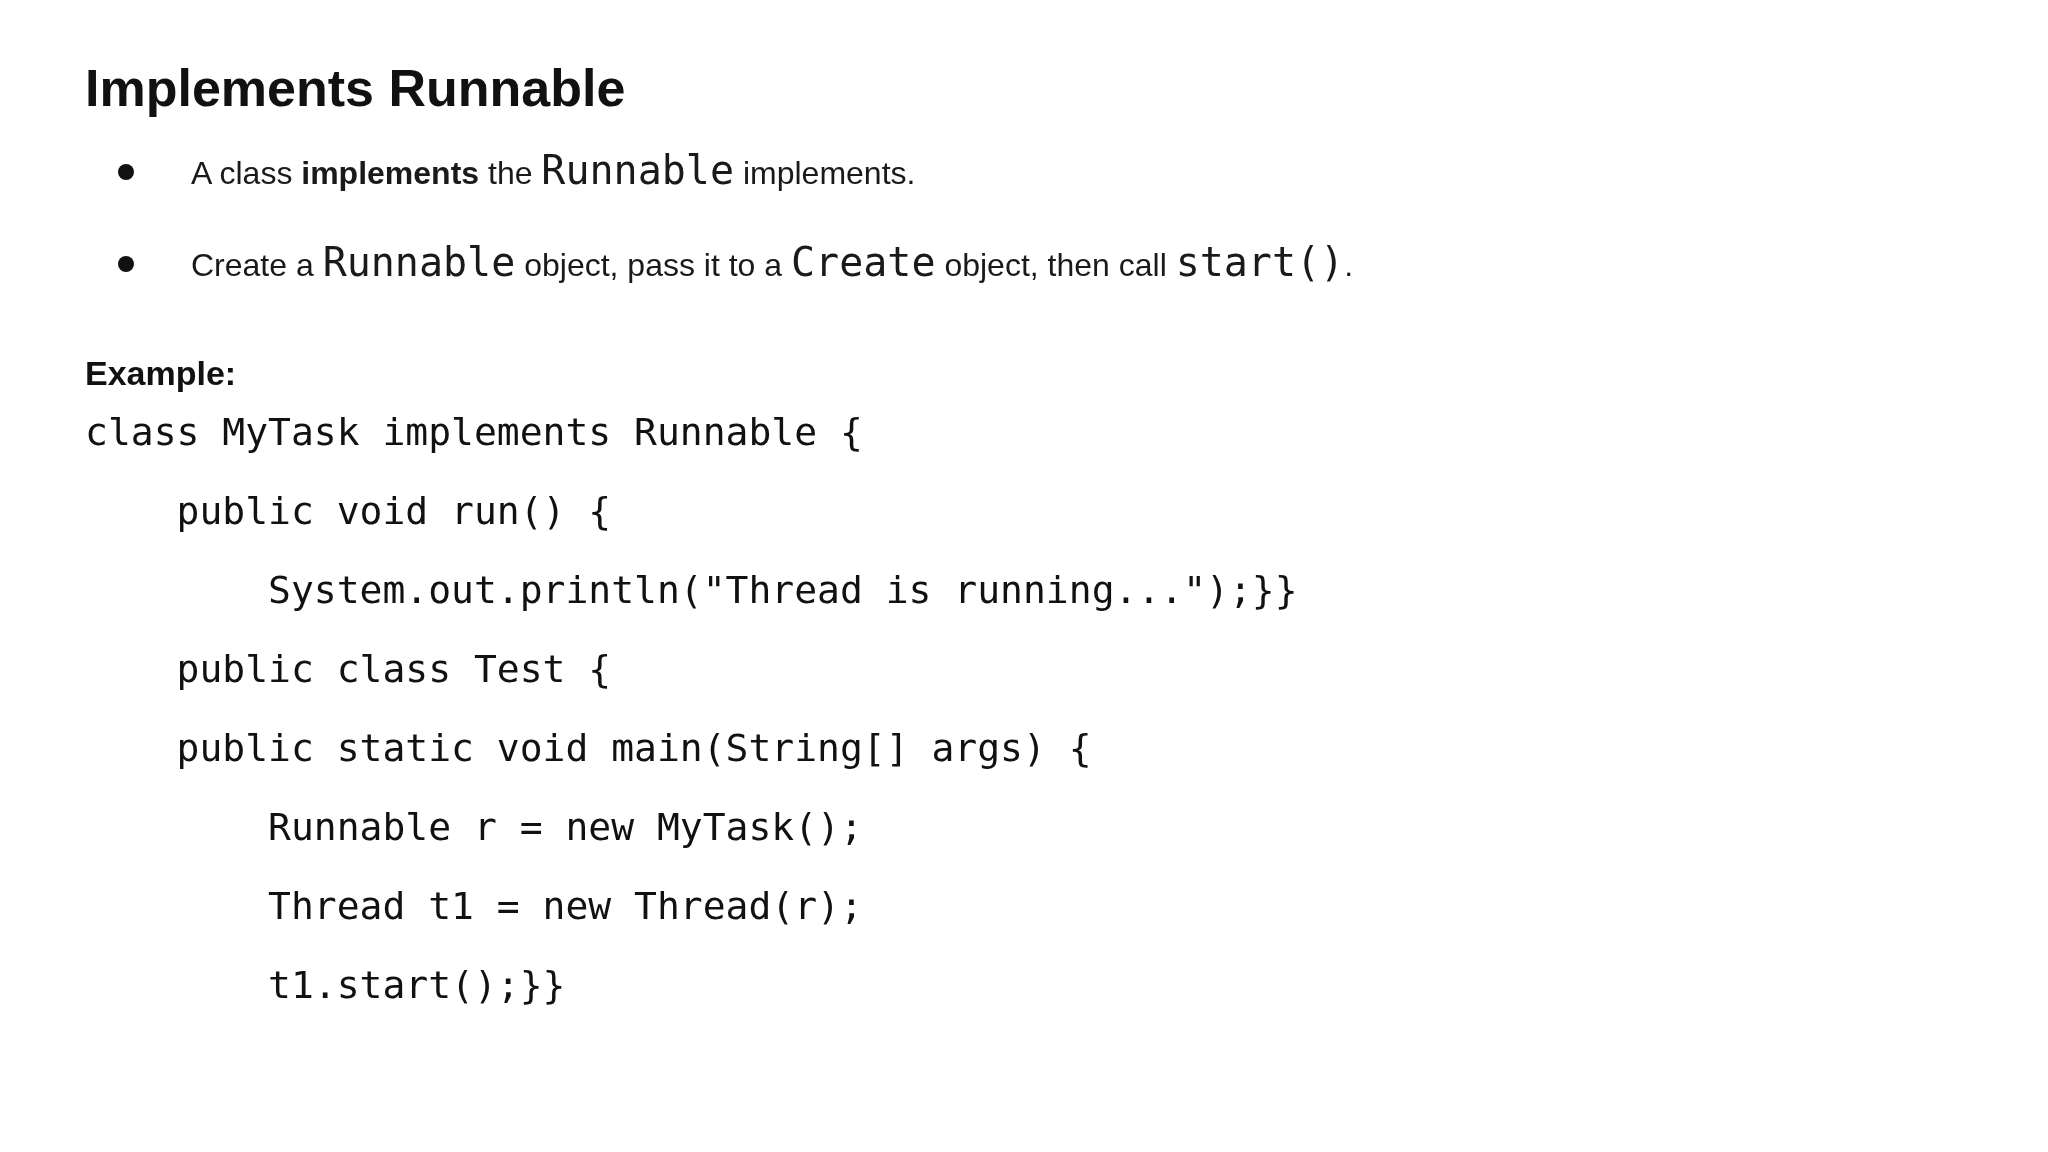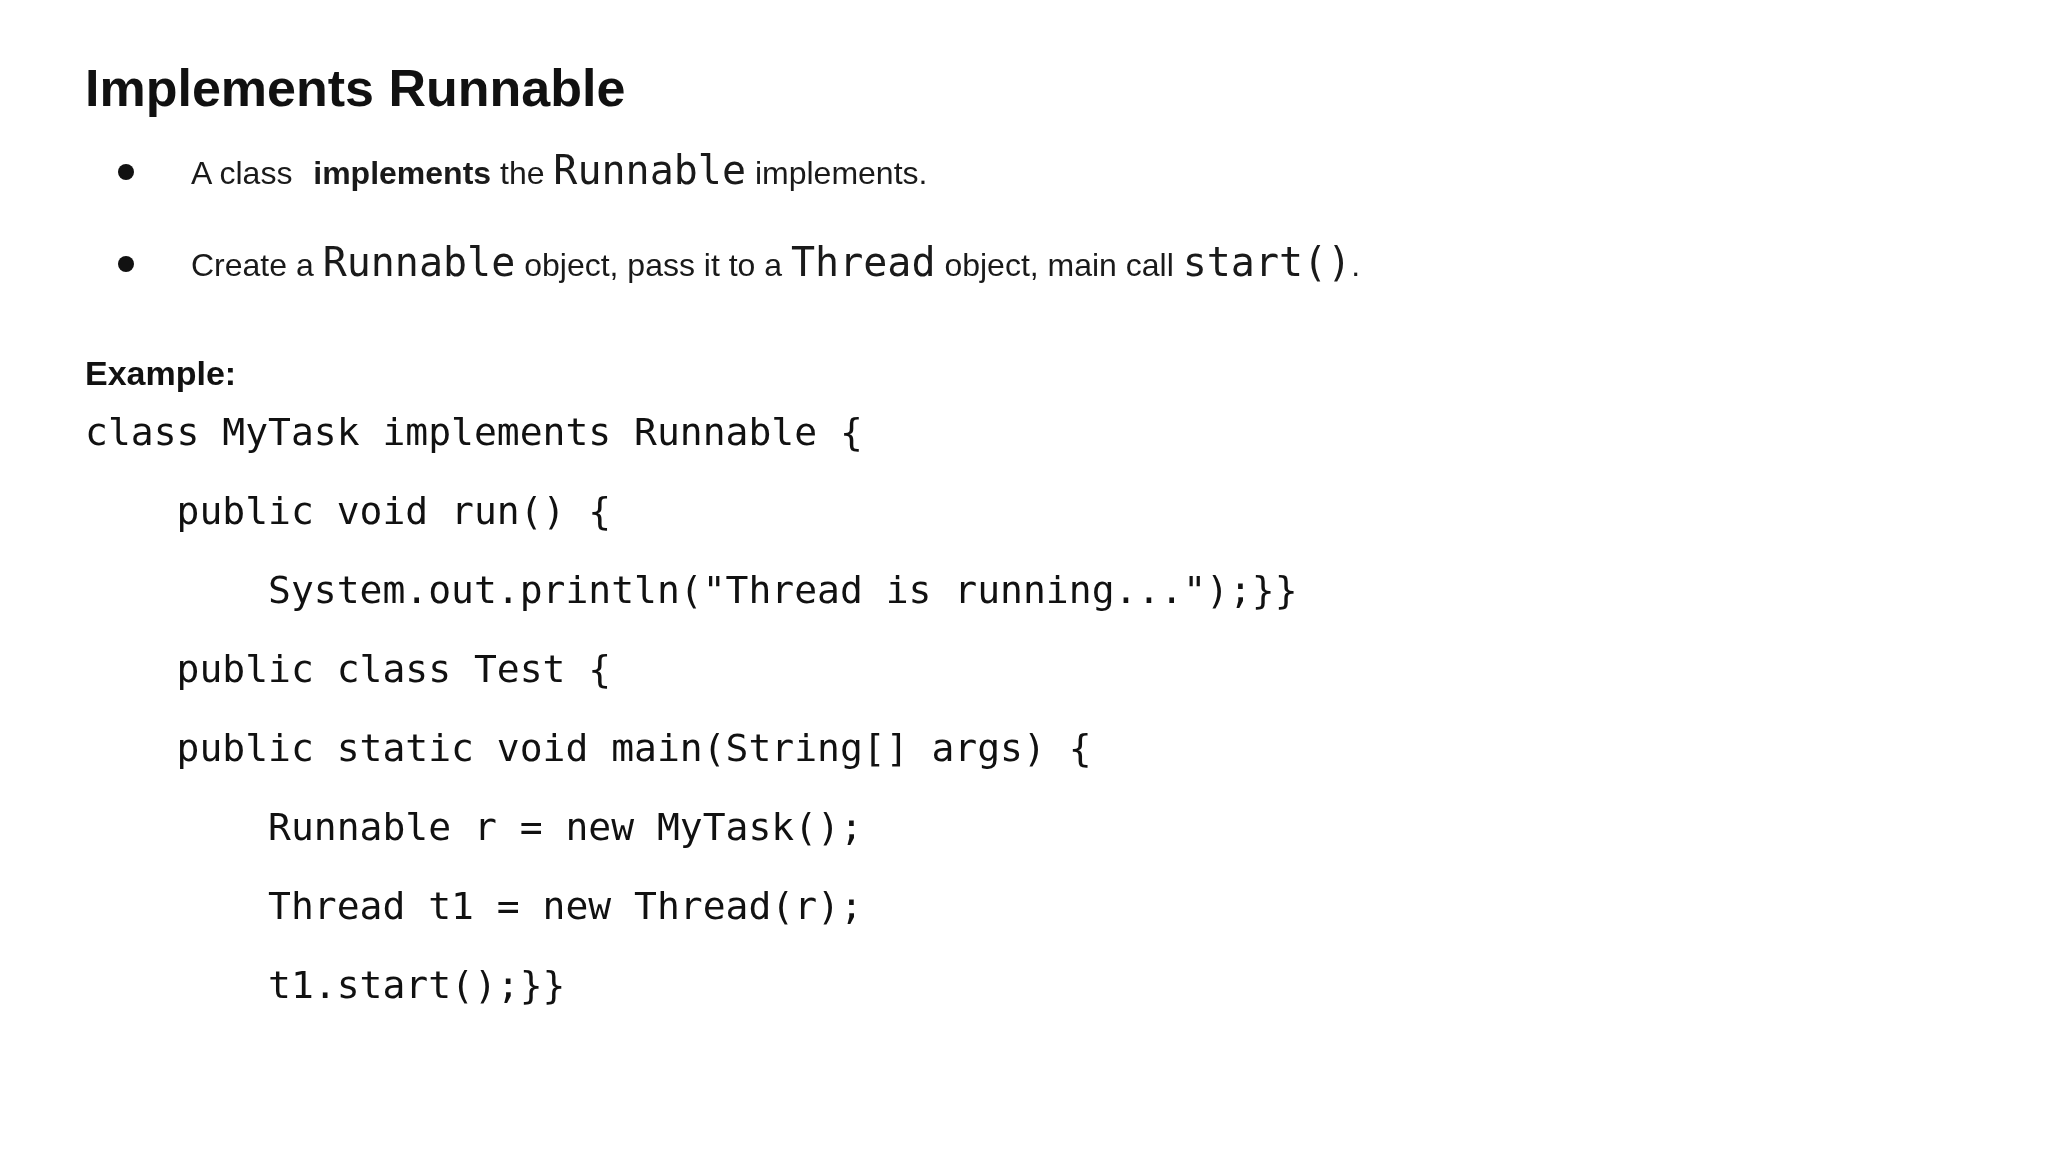--- a/index.html
+++ b/index.html
@@ -31,21 +31,21 @@
   }
   .marker {
     width: 16px;
     height: 16px;
     border-radius: 50%;
     background: #111111;
     margin: 0 57px 0 33px;
     flex: none;
   }
   .bullet-text { white-space: pre-wrap; }
-  .seg-bold { font-weight: 700; margin-left: 12px; }
+  .seg-bold { font-weight: 700; }
   .seg-mono {
     font-family: "DejaVu Sans Mono", monospace;
     font-size: 40px;
   }
   .example-label {
     font-size: 34px;
     line-height: 40px;
     font-weight: 700;
     margin-top: 66px;
     color: #111111;
@@ -68,21 +68,21 @@
 
   <h1 class="title">Implements Runnable</h1>
 
   <ul class="bullets">
     <li class="bullet">
       <span class="marker"></span>
       <span class="bullet-text"><span>A class </span><span class="seg-bold">implements</span><span> the </span><span class="seg-mono">Runnable</span><span> implements.</span></span>
     </li>
     <li class="bullet">
       <span class="marker"></span>
-      <span class="bullet-text"><span>Create a </span><span class="seg-mono">Runnable</span><span> object, pass it to a </span><span class="seg-mono">Thread</span><span> object, main call </span><span class="seg-mono">start()</span><span>.</span></span>
+      <span class="bullet-text"><span>Create a </span><span class="seg-mono">Runnable</span><span> object, pass it to a </span><span class="seg-mono">Create</span><span> object, then call </span><span class="seg-mono">start()</span><span>.</span></span>
     </li>
   </ul>
 
   <div class="example-label">Example:</div>
 
   <pre class="code"><div class="code-line">class MyTask implements Runnable {</div><div class="code-line">    public void run() {</div><div class="code-line">        System.out.println("Thread is running...");}}</div><div class="code-line">    public class Test {</div><div class="code-line">    public static void main(String[] args) {</div><div class="code-line">        Runnable r = new MyTask();</div><div class="code-line">        Thread t1 = new Thread(r);</div><div class="code-line">        t1.start();}}</div></pre>
 
 </div>
 
 </body></html>

